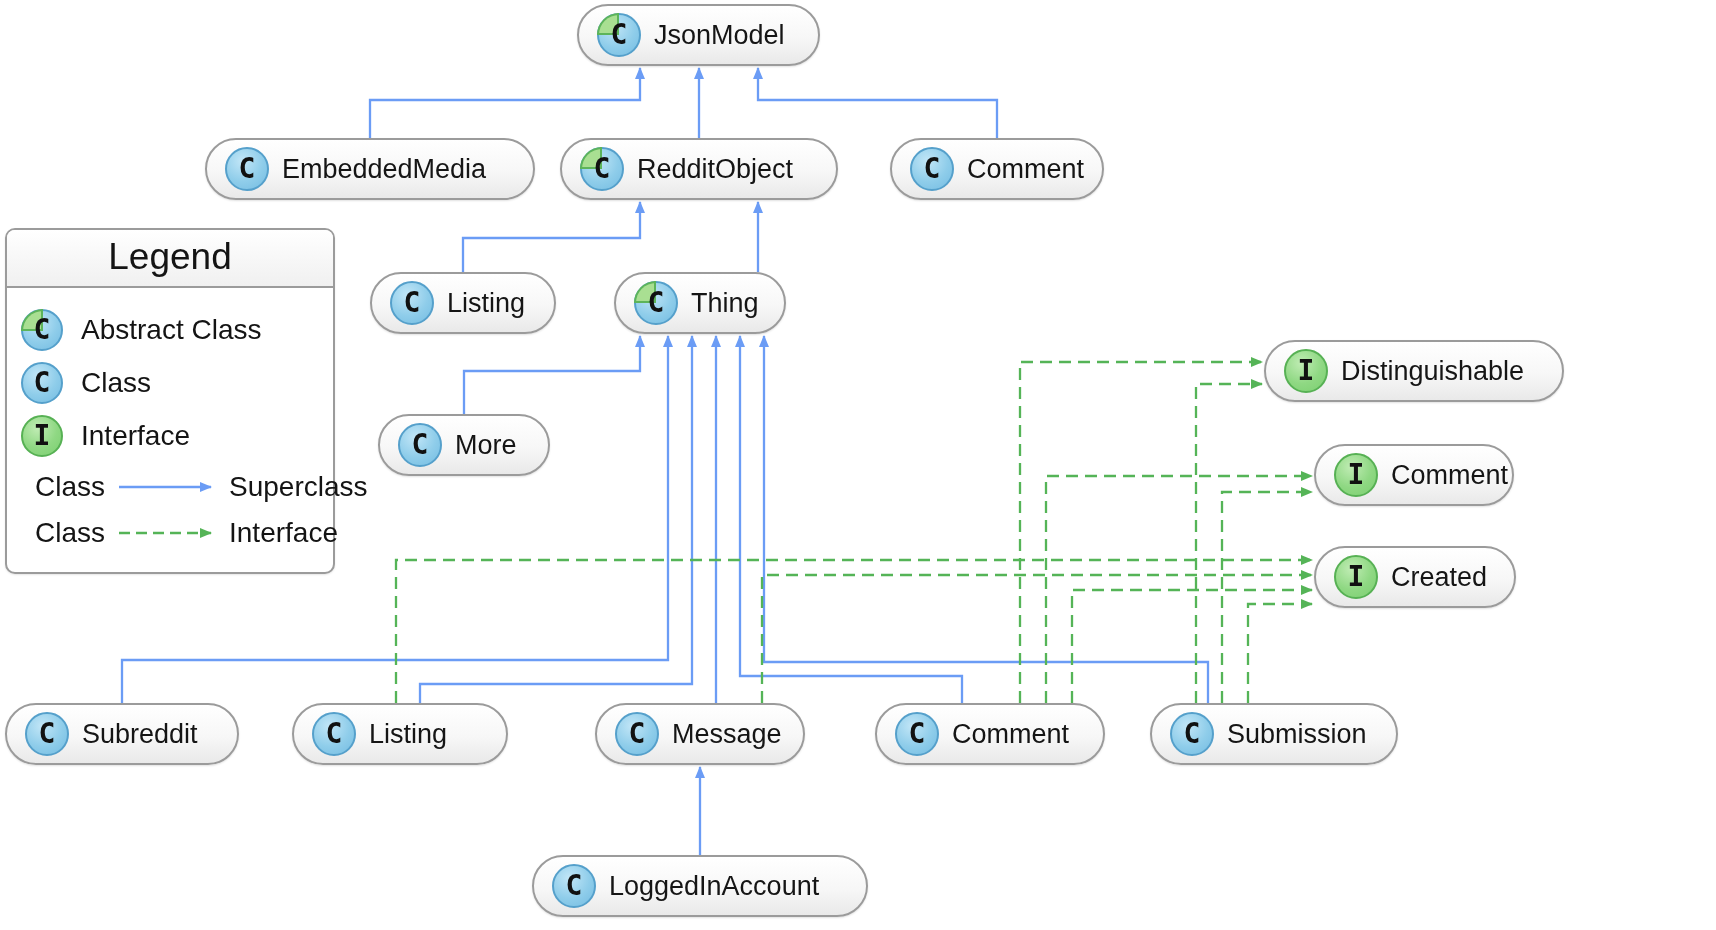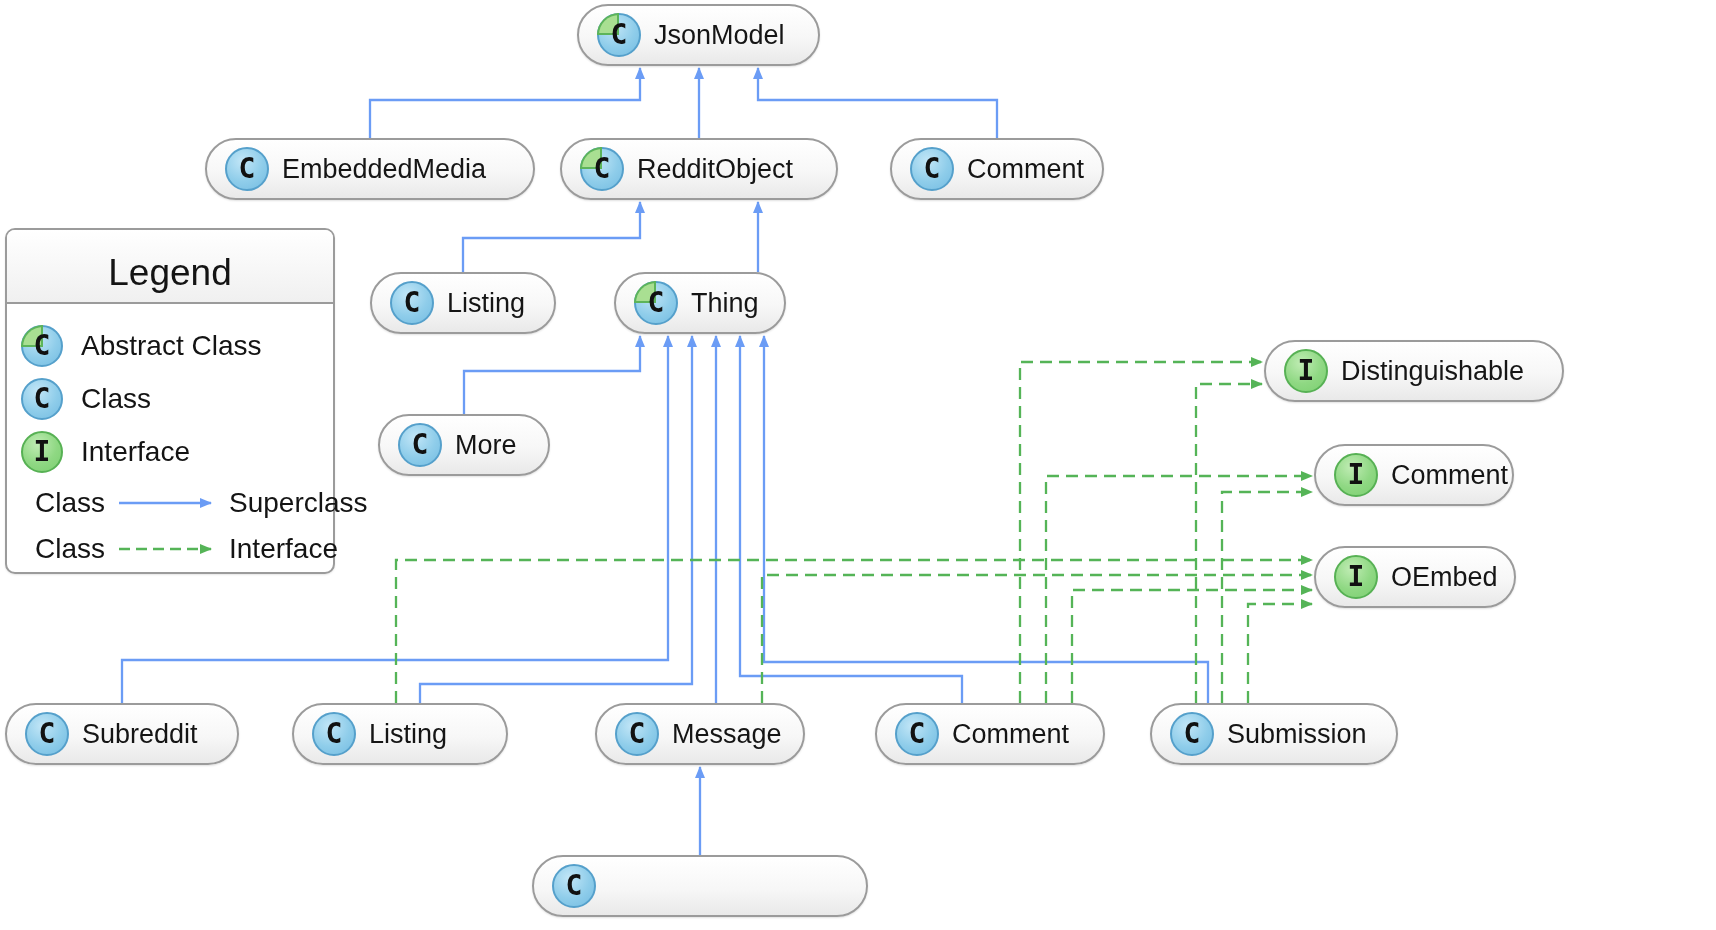--- a/index.html
+++ b/index.html
@@ -39,21 +39,21 @@
 
   
   #legend{
     position:absolute;left:5px;top:228px;width:330px;height:346px;box-sizing:border-box;
     border:2px solid #9b9b9b;border-radius:10px;background:#ffffff;
     box-shadow:0 1px 2px rgba(0,0,0,0.10);
   }
   #legend .legend-header{
     border-bottom:2px solid #9b9b9b;border-radius:8px 8px 0 0;
     background:linear-gradient(180deg,#ffffff,#f0f0f0);
-    text-align:center;font-size:37px;color:#141414;padding:22px 0 8px 0;
+    text-align:center;font-size:37px;color:#141414;padding:6px 0 8px 0;
   }
   #legend .legend-items{padding:10px 14px 0 14px;}
   #legend .legend-item{display:flex;align-items:center;gap:18px;margin:11px 0;font-size:28px;color:#141414;}
   #legend .legend-item .icon{width:42px;height:42px;}
   #legend .legend-rel{display:flex;align-items:center;gap:12px;margin:14px 0 6px 0;font-size:28px;color:#141414;padding:0 2px 0 14px;}
   #legend .legend-rel svg{flex:0 0 auto;}
 </style>
 </head>
 <body>
 
@@ -144,21 +144,21 @@
       <div class="node" style="left: 1314px; top: 444px; width: 200px;">
         <span class="icon kind-interface">
           <span class="letter">I</span>
         </span>
         <span class="label">Comment</span>
       </div>
       <div class="node" style="left: 1314px; top: 546px; width: 202px;">
         <span class="icon kind-interface">
           <span class="letter">I</span>
         </span>
-        <span class="label">OEmbed</span>
+        <span class="label">Created</span>
       </div>
       <div class="node" style="left: 5px; top: 703px; width: 234px;">
         <span class="icon kind-class">
           <span class="letter">C</span>
         </span>
         <span class="label">Subreddit</span>
       </div>
       <div class="node" style="left: 292px; top: 703px; width: 216px;">
         <span class="icon kind-class">
           <span class="letter">C</span>
@@ -180,20 +180,21 @@
       <div class="node" style="left: 1150px; top: 703px; width: 248px;">
         <span class="icon kind-class">
           <span class="letter">C</span>
         </span>
         <span class="label">Submission</span>
       </div>
       <div class="node" style="left: 532px; top: 855px; width: 336px;">
         <span class="icon kind-class">
           <span class="letter">C</span>
         </span>
+        <span class="label">LoggedInAccount</span>
       </div>
     </div>
 
   <div id="legend">
     <div class="legend-header">Legend</div>
     <div class="legend-items">
       <div class="legend-item">
         <span class="icon kind-abstract">
             <span class="letter">C</span>
           </span>

